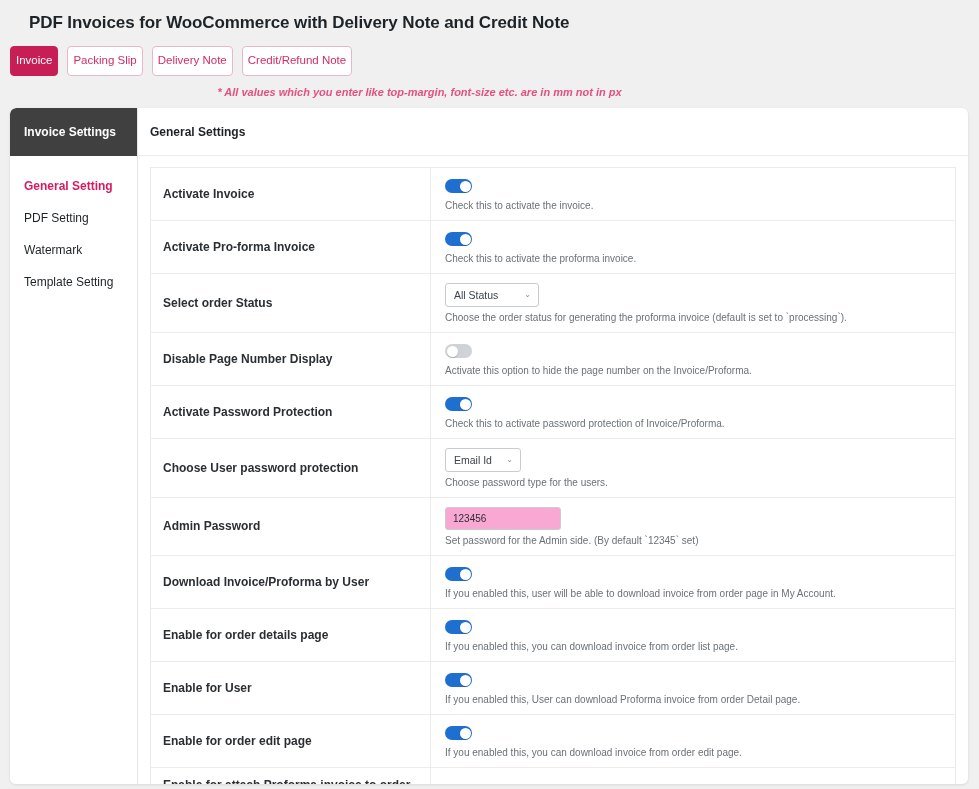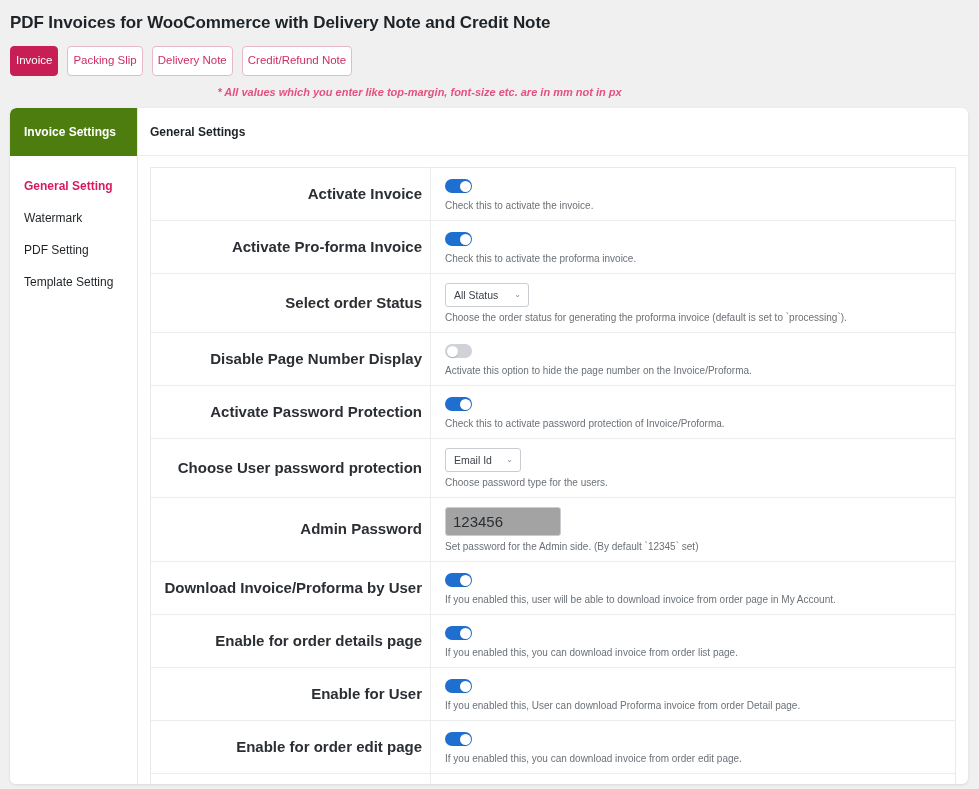--- a/index.html
+++ b/index.html
@@ -17,20 +17,21 @@
   
   .page-head {
     padding: 12px 0 0 10px;
   }
   .page-title {
     font-size: 17px;
     font-weight: bold;
     color: #1d2327;
     letter-spacing: -0.1px;
     line-height: 22px;
+    margin-left: 19px;
   }
 
   .tab-row {
     display: flex;
     gap: 9px;
     padding: 12px 0 0 10px;
   }
   .tab-btn {
     font-family: "Liberation Sans", sans-serif;
     font-size: 11.5px;
@@ -72,21 +73,21 @@
   }
 
   
   .sidebar {
     width: 128px;
     flex: 0 0 128px;
     border-right: 1px solid #e6e6e8;
     background: #ffffff;
   }
   .sidebar-head {
-    background: #4d7c0f;
+    background: #404040;
     color: #ffffff;
     font-size: 12px;
     font-weight: bold;
     padding: 17px 0 17px 14px;
     border-top-left-radius: 6px;
   }
   .sidebar-list { padding: 14px 0 0 0; }
   .sidebar-item {
     font-size: 12px;
     padding: 8px 0 8px 14px;
@@ -123,25 +124,24 @@
     table-layout: fixed;
   }
   table.settings tr { border-bottom: 1px solid #ececed; }
   table.settings tr:last-child { border-bottom: none; }
 
   td.label-cell {
     width: 280px;
     border-right: 1px solid #ececed;
     vertical-align: middle;
     padding: 10px 8px 10px 12px;
-    font-size: 15px;
+    font-size: 12px;
     font-weight: bold;
     color: #2b2f33;
     line-height: 14px;
-    text-align: right;
   }
   td.control-cell {
     padding: 9px 10px 7px 14px;
     vertical-align: middle;
     margin-top: 19px;
   }
   .desc {
     font-size: 10px;
     color: #6b7177;
     line-height: 14px;
@@ -180,37 +180,37 @@
     justify-content: space-between;
     border: 1px solid #c9ccd1;
     border-radius: 3px;
     background: #ffffff;
     font-size: 10.5px;
     color: #3c434a;
     padding: 4px 7px 4px 8px;
     cursor: pointer;
     line-height: 14px;
   }
-  .select-box.wide { width: 84px; }
+  .select-box.wide { width: 94px; }
   .select-box.narrow { width: 76px; }
   .chev {
     margin-left: 8px;
     font-size: 8px;
     color: #888d93;
     line-height: 1;
   }
 
   
   .text-input {
     width: 116px;
     border: 1px solid #c9ccd1;
     border-radius: 3px;
-    background: #a3a3a3;
+    background: #f9a8d4;
     font-family: "Liberation Sans", sans-serif;
-    font-size: 15px;
+    font-size: 10px;
     color: #2b2f33;
     padding: 5px 7px;
     outline: none;
   }
 </style>
 </head>
 <body>
 
 <div class="page-head">
   <div class="page-title">PDF Invoices for WooCommerce with Delivery Note and Credit Note</div>
@@ -224,22 +224,22 @@
   </div>
 
 <div class="note-line">* All values which you enter like top-margin, font-size etc. are in mm not in px</div>
 
 <div class="card">
 
   <div class="sidebar">
     <div class="sidebar-head">Invoice Settings</div>
     <div class="sidebar-list">
         <div class="sidebar-item active">General Setting</div>
+        <div class="sidebar-item">PDF Setting</div>
         <div class="sidebar-item">Watermark</div>
-        <div class="sidebar-item">PDF Setting</div>
         <div class="sidebar-item">Template Setting</div>
       </div>
   </div>
 
   <div class="content">
     <div class="content-head">General Settings</div>
     <div class="table-wrap">
       <table class="settings">
         <tbody>
             <tr>

